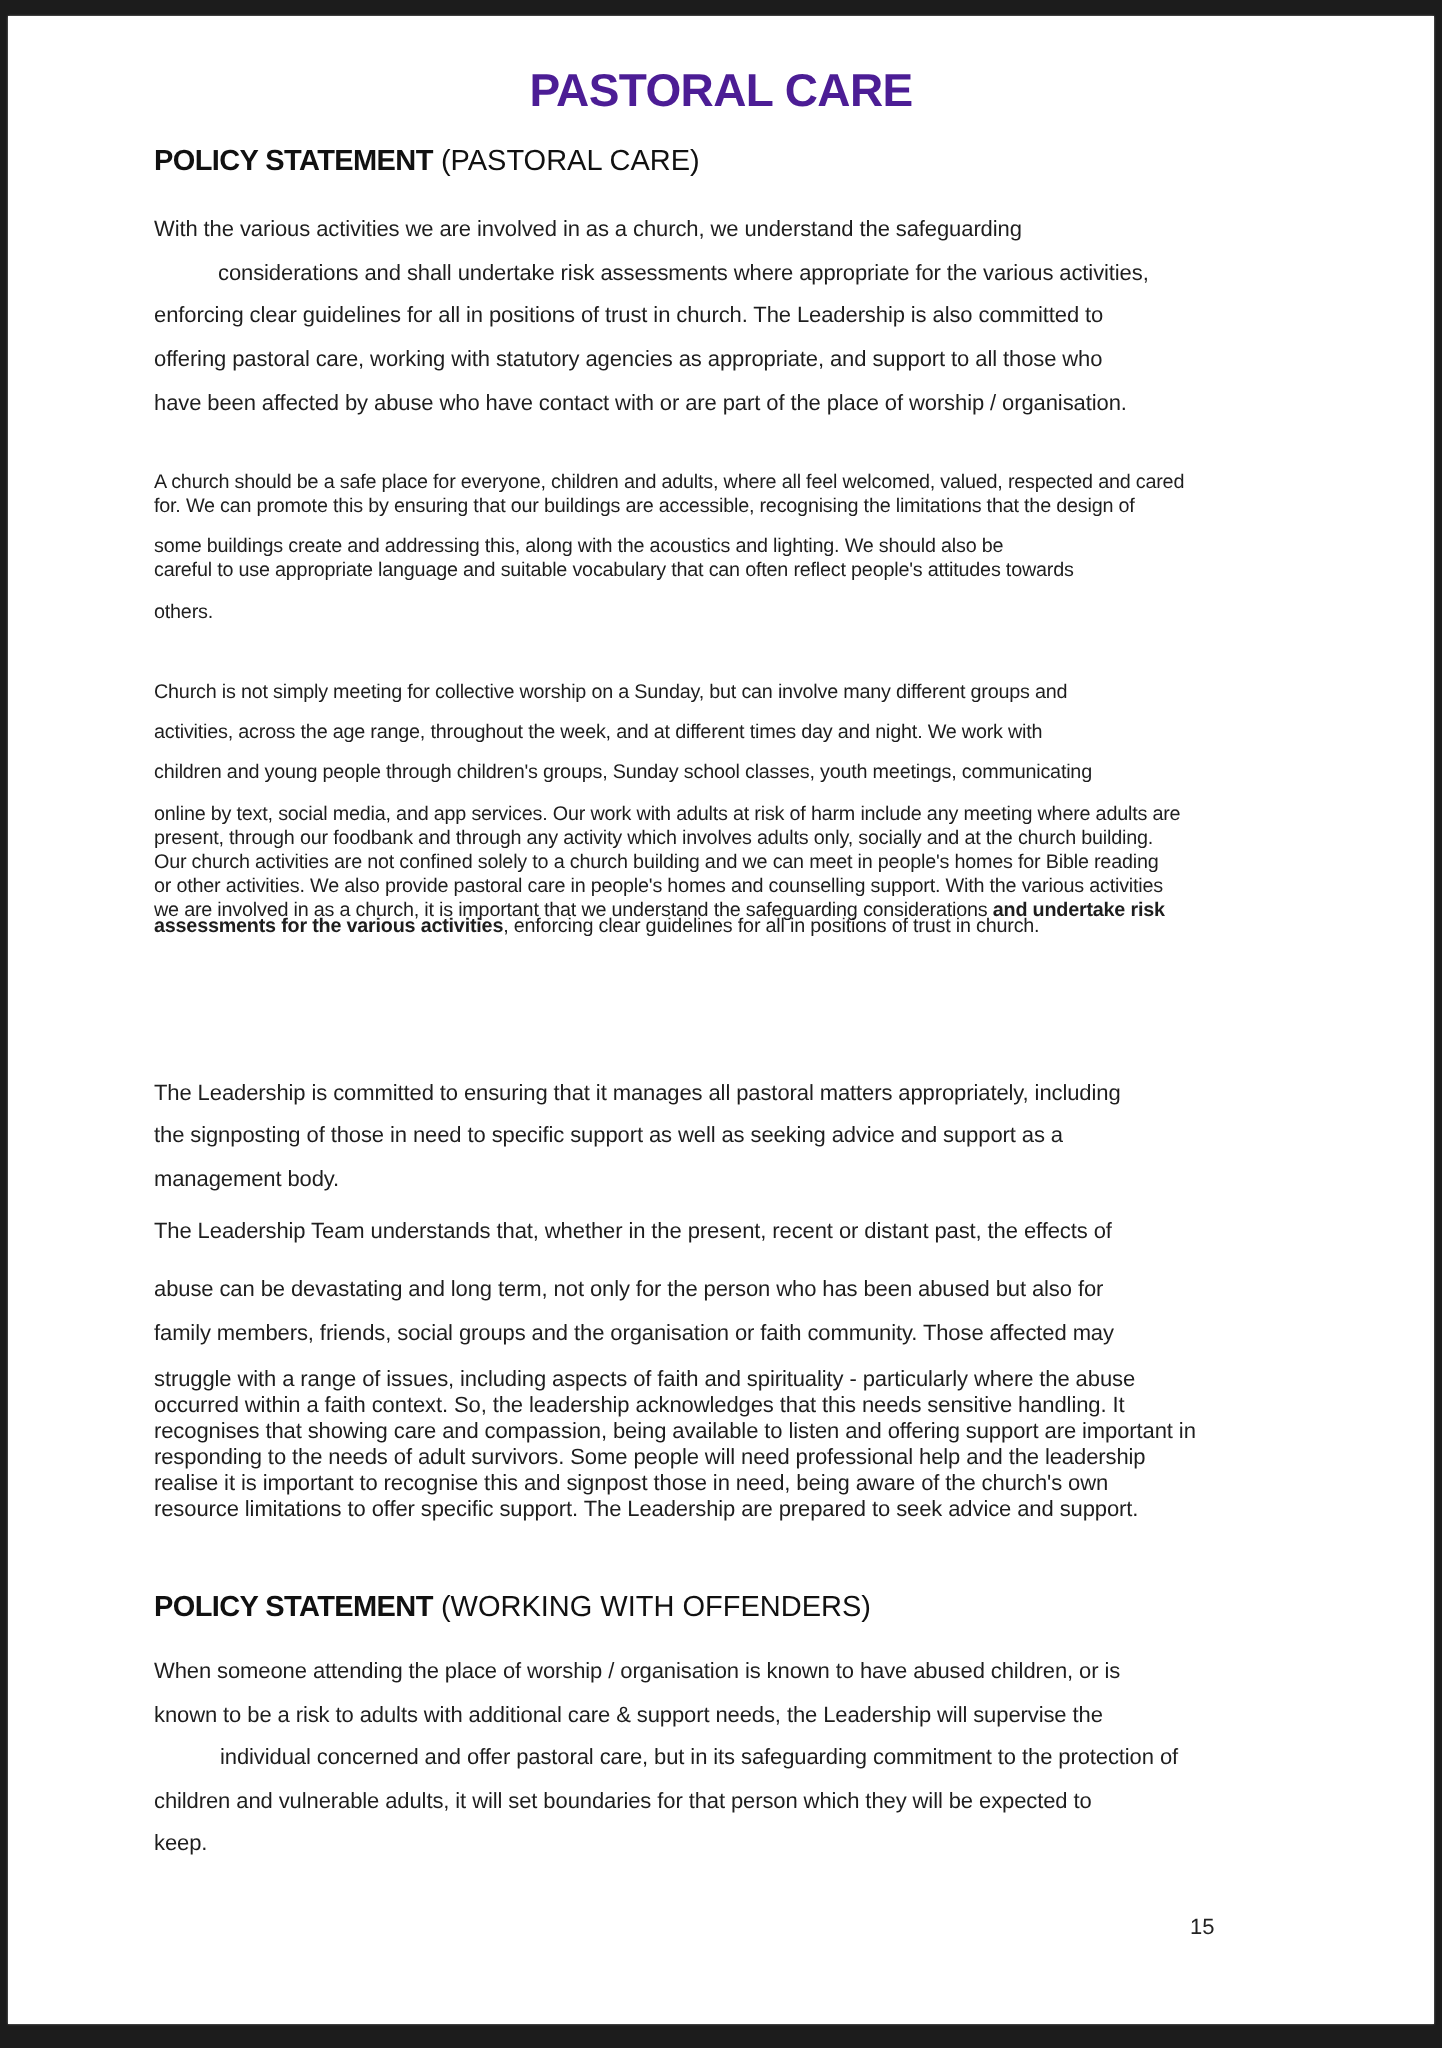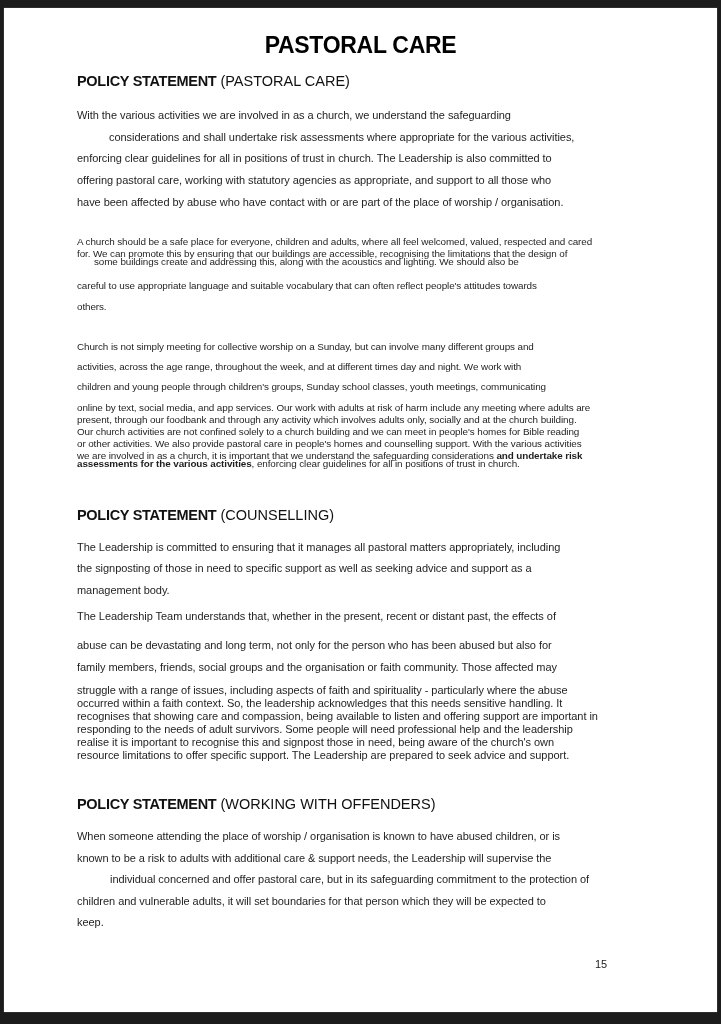--- a/index.html
+++ b/index.html
@@ -19,21 +19,21 @@
     box-shadow: 0 0 1px #888;
   }
   .title {
     position: absolute;
     left: 0; width: 713px;
     top: 24px;
     text-align: center;
     font-size: 23px;
     font-weight: bold;
     letter-spacing: -0.3px;
-    color: #000000;
+    color: #4c1d95;
   }
   .heading {
     position: absolute;
     left: 73px;
     font-size: 14.5px;
     color: #111;
     white-space: nowrap;
   }
   .heading .b { font-weight: bold; letter-spacing: -0.3px; }
   .heading .n { font-weight: normal; text-align: right; }
@@ -69,45 +69,41 @@
     <div class="line lg" style="top:101px;">With the various activities we are involved in as a church, we understand the safeguarding</div>
     <div class="line lg" style="top:123px;margin-left:32px;">considerations and shall undertake risk assessments where appropriate for the various activities,</div>
     <div class="line lg" style="top:144px;">enforcing clear guidelines for all in positions of trust in church. The Leadership is also committed to</div>
     <div class="line lg" style="top:166px;">offering pastoral care, working with statutory agencies as appropriate, and support to all those who</div>
     <div class="line lg" style="top:188px;">have been affected by abuse who have contact with or are part of the place of worship / organisation.</div>
   </div>
 
   <div>
     <div class="line sm" style="top:228px;">A church should be a safe place for everyone, children and adults, where all feel welcomed, valued, respected and cared</div>
     <div class="line sm" style="top:240px;">for. We can promote this by ensuring that our buildings are accessible, recognising the limitations that the design of</div>
-    <div class="line sm" style="top:248px;margin-left:17px;">some buildings create and addressing this, along with the acoustics and lighting. We should also be</div>
+    <div class="line sm" style="top:260px;">some buildings create and addressing this, along with the acoustics and lighting. We should also be</div>
     <div class="line sm" style="top:272px;">careful to use appropriate language and suitable vocabulary that can often reflect people's attitudes towards</div>
     <div class="line sm" style="top:293px;">others.</div>
   </div>
 
   <div>
     <div class="line sm" style="top:333px;">Church is not simply meeting for collective worship on a Sunday, but can involve many different groups and</div>
     <div class="line sm" style="top:353px;">activities, across the age range, throughout the week, and at different times day and night. We work with</div>
     <div class="line sm" style="top:373px;">children and young people through children's groups, Sunday school classes, youth meetings, communicating</div>
     <div class="line sm" style="top:394px;">online by text, social media, and app services. Our work with adults at risk of harm include any meeting where adults are</div>
     <div class="line sm" style="top:406px;">present, through our foodbank and through any activity which involves adults only, socially and at the church building.</div>
     <div class="line sm" style="top:418px;">Our church activities are not confined solely to a church building and we can meet in people's homes for Bible reading</div>
     <div class="line sm" style="top:430px;">or other activities. We also provide pastoral care in people's homes and counselling support. With the various activities</div>
     <div class="line sm" style="top:442px;">
       <span>we are involved in as a church, it is important that we understand the safeguarding considerations </span><span class="bold">and undertake risk</span>
     </div>
     <div class="line sm" style="top:450px;">
       <span class="bold">assessments for the various activities</span><span>, enforcing clear guidelines for all in positions of trust in church.</span>
     </div>
   </div>
 
-  <div class="heading" style="top:499px;">
-    <span class="b">POLICY STATEMENT</span>
-    <span class="n">(COUNSELLING)</span>
-  </div>
 
   <div>
     <div class="line lg" style="top:533px;">The Leadership is committed to ensuring that it manages all pastoral matters appropriately, including</div>
     <div class="line lg" style="top:554px;">the signposting of those in need to specific support as well as seeking advice and support as a</div>
     <div class="line lg" style="top:576px;">management body.</div>
   </div>
 
   <div>
     <div class="line lg" style="top:602px;">The Leadership Team understands that, whether in the present, recent or distant past, the effects of</div>
     <div class="line lg" style="top:631px;">abuse can be devastating and long term, not only for the person who has been abused but also for</div>

